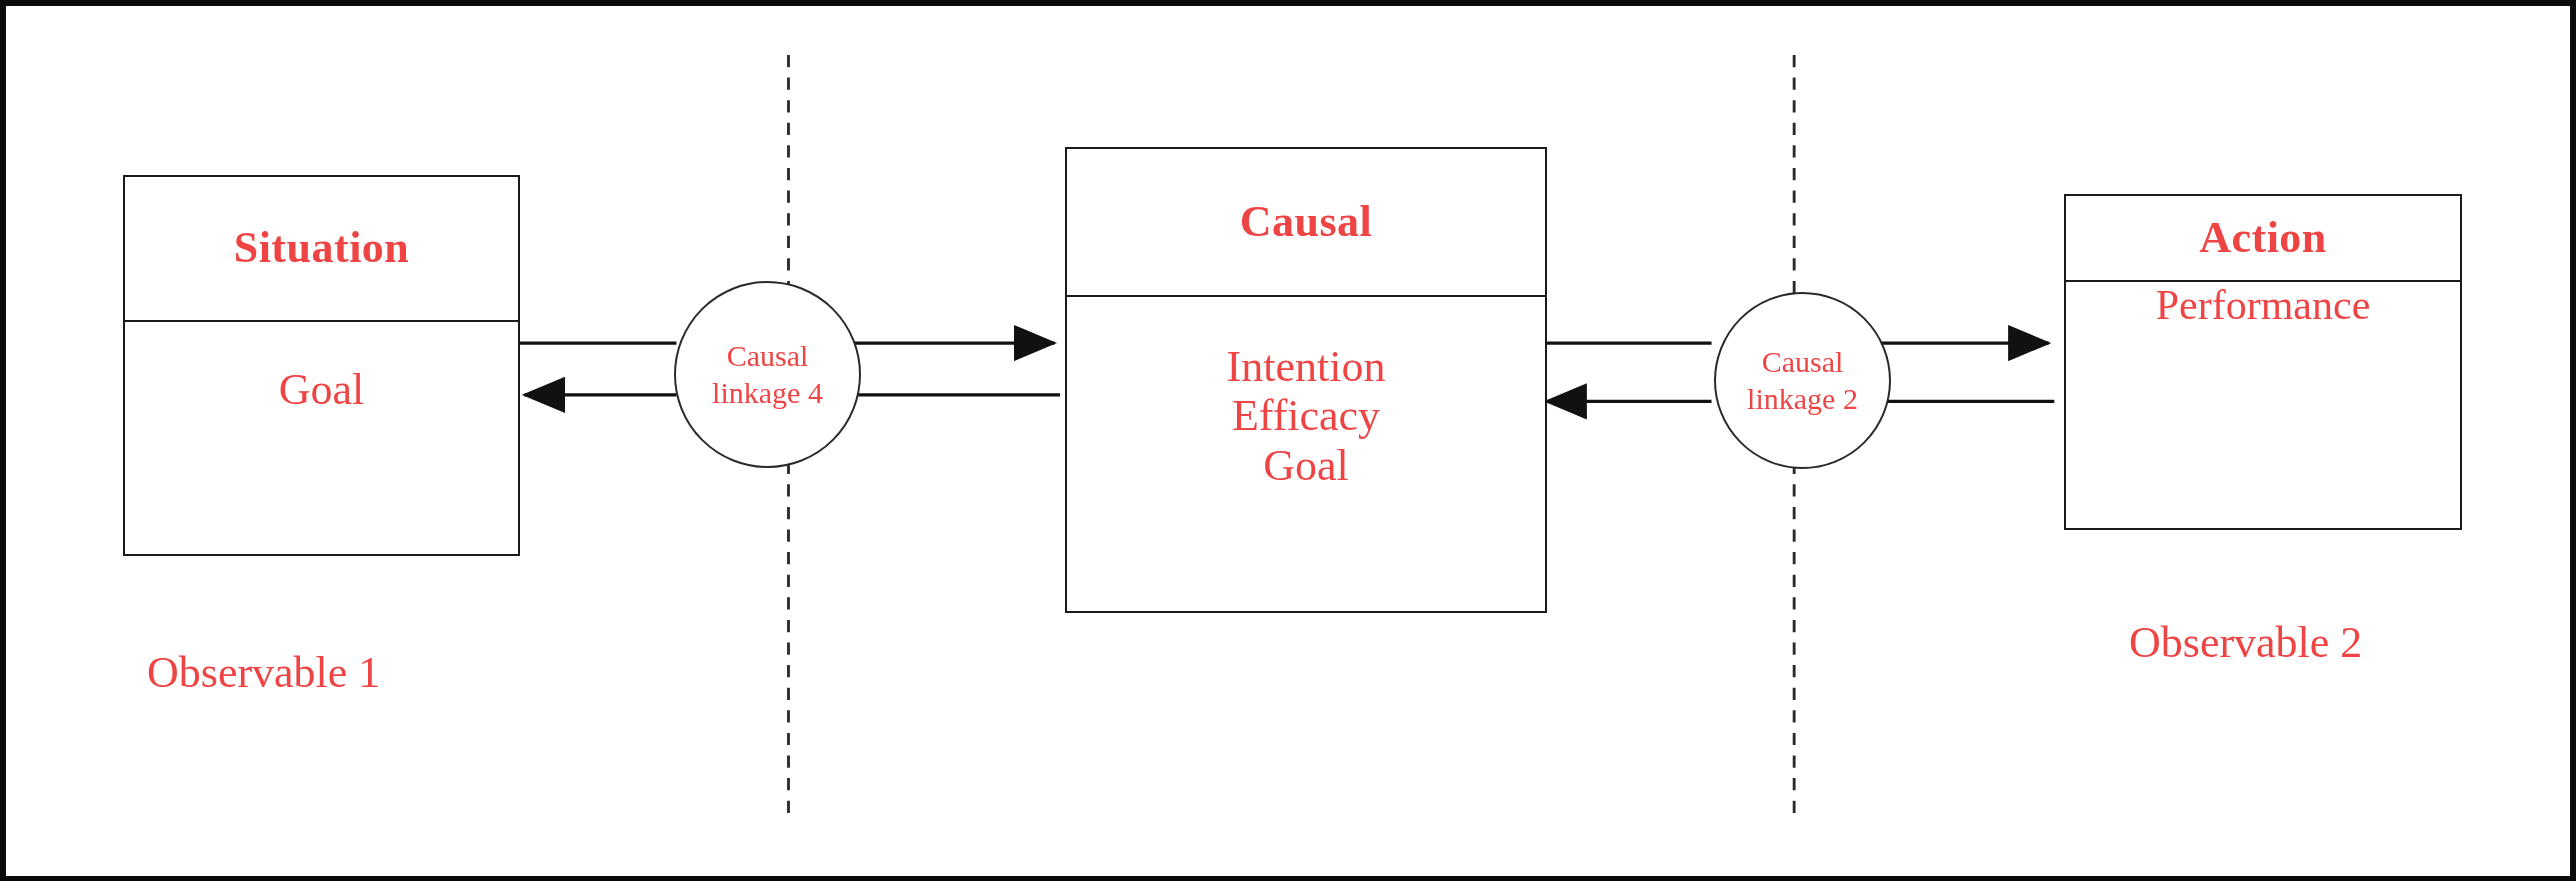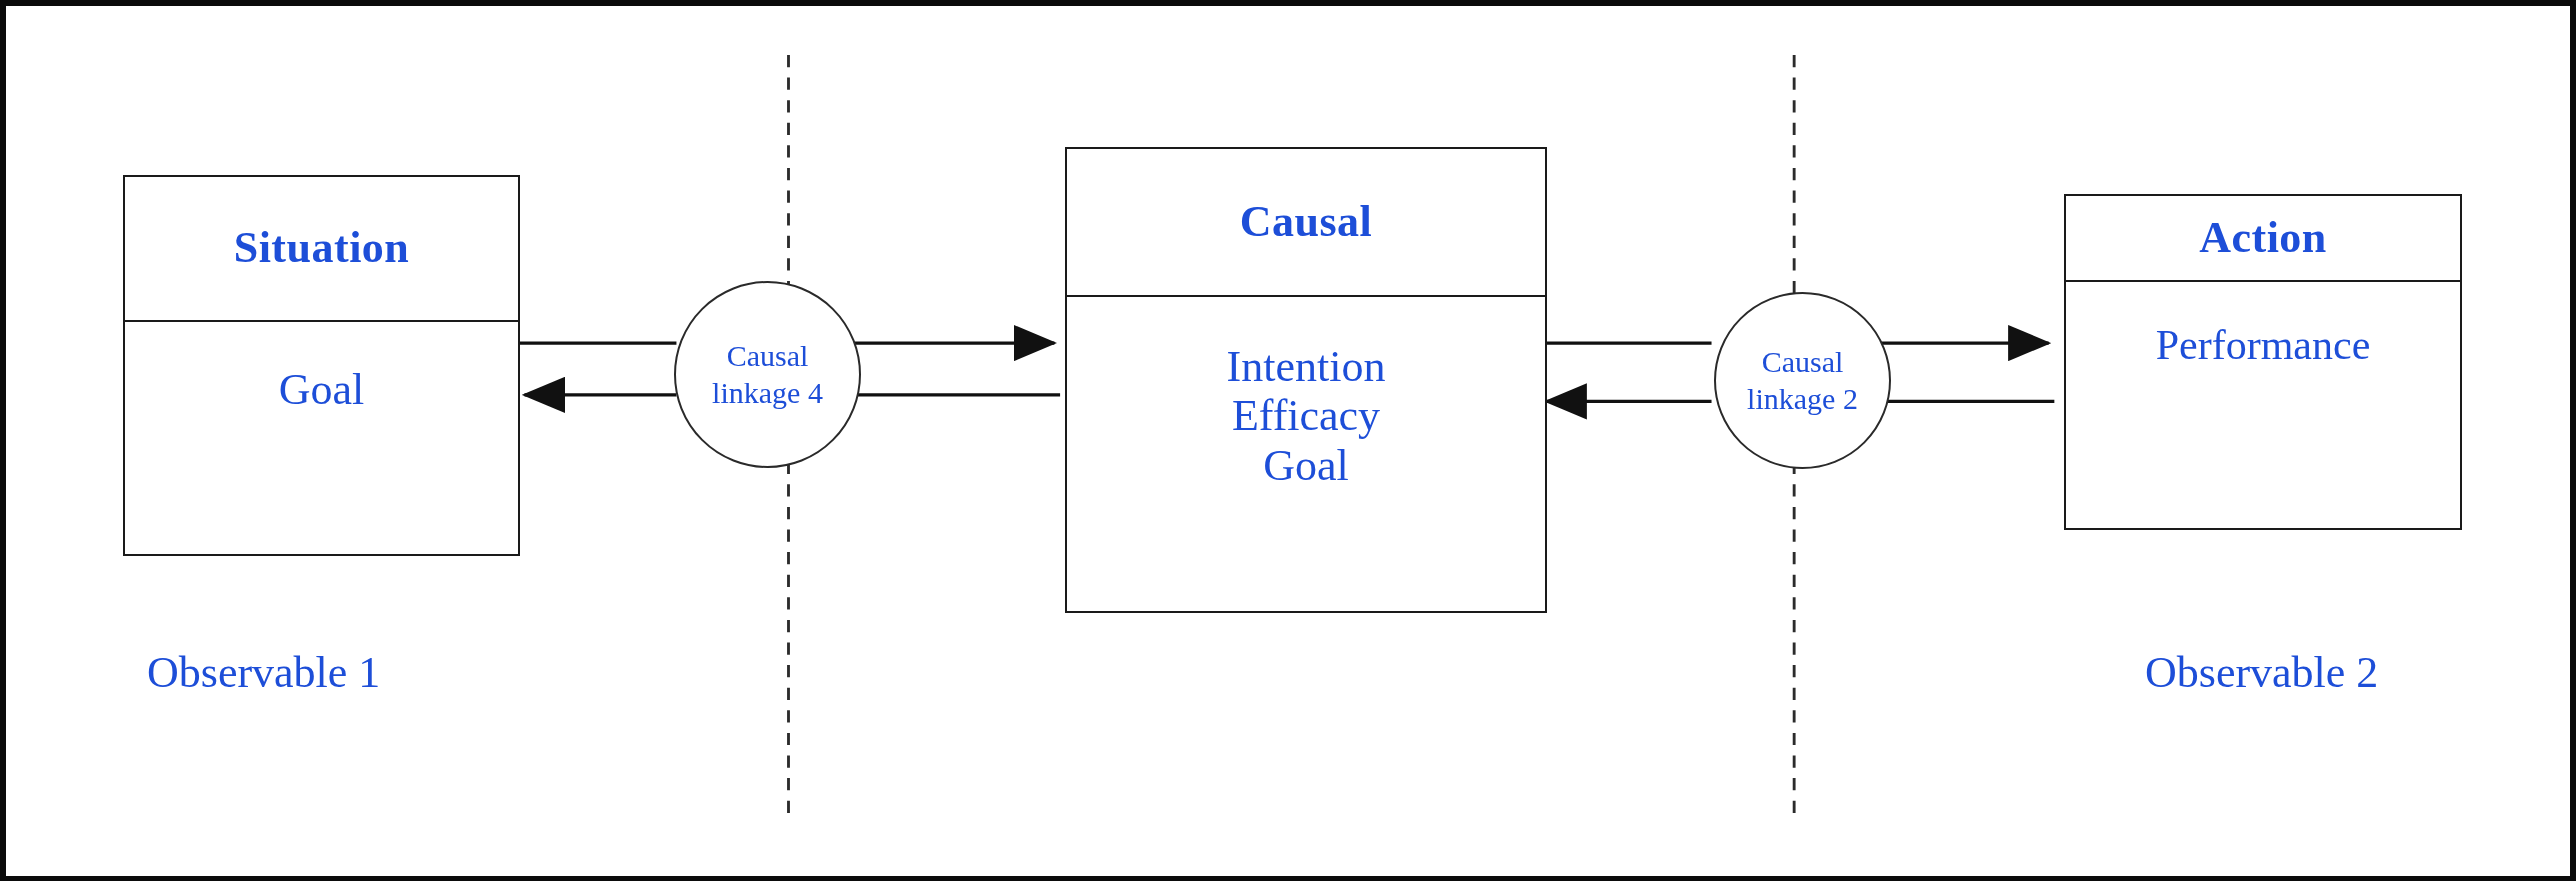--- a/index.html
+++ b/index.html
@@ -10,21 +10,21 @@
   }
   #frame {
     position: relative;
     width: 2576px;
     height: 882px;
     background: #ffffff;
     box-sizing: border-box;
     border: 6.7px solid #0b0b0b;
     overflow: hidden;
     font-family: "Liberation Serif", "DejaVu Serif", serif;
-    color: #1d4ed8;
+    color: #ef4444;
   }
   #canvas {
     position: absolute;
     inset: 0;
   }
   #canvas svg {
     position: absolute;
     top: 0;
     left: 0;
     width: 100%;
@@ -89,21 +89,21 @@
   #box-agent .node-head { height: 148px; }
   #box-agent .node-body { padding-top: 45px; }
 
   #box-action {
     left: 2058px;
     top: 188px;
     width: 398px;
     height: 336px;
   }
   #box-action .node-head { height: 86px; justify-content: center; }
-  #box-action .node-body { padding-top: 40px; }
+  #box-action .node-body { }
   #box-action .body-line { font-size: 42px; }
 
   
   .linkage-node {
     position: absolute;
     border: 2.9px solid #2a2a2a;
     border-radius: 50%;
     background: #ffffff;
     box-sizing: border-box;
     display: flex;
@@ -129,21 +129,21 @@
   }
 
   
   .caption {
     position: absolute;
     font-size: 44px;
     white-space: nowrap;
   }
   #caption-observable-1 { left: 141px; top: 641px; }
   #caption-self-report  { left: 1172px; top: 689px; }
-  #caption-observable-2 { left: 2123px; top: 641px; margin-left: 16px; }
+  #caption-observable-2 { left: 2123px; top: 611px; }
 </style>
 </head>
 <body>
 
 <div id="frame">
 
   <div id="canvas">
     <svg viewBox="0 0 2700 924" preserveAspectRatio="none" aria-hidden="true">
       <defs>
         <marker id="arrowhead-right" markerWidth="13" markerHeight="11" refX="12.2" refY="5.5" orient="auto" markerUnits="strokeWidth">

